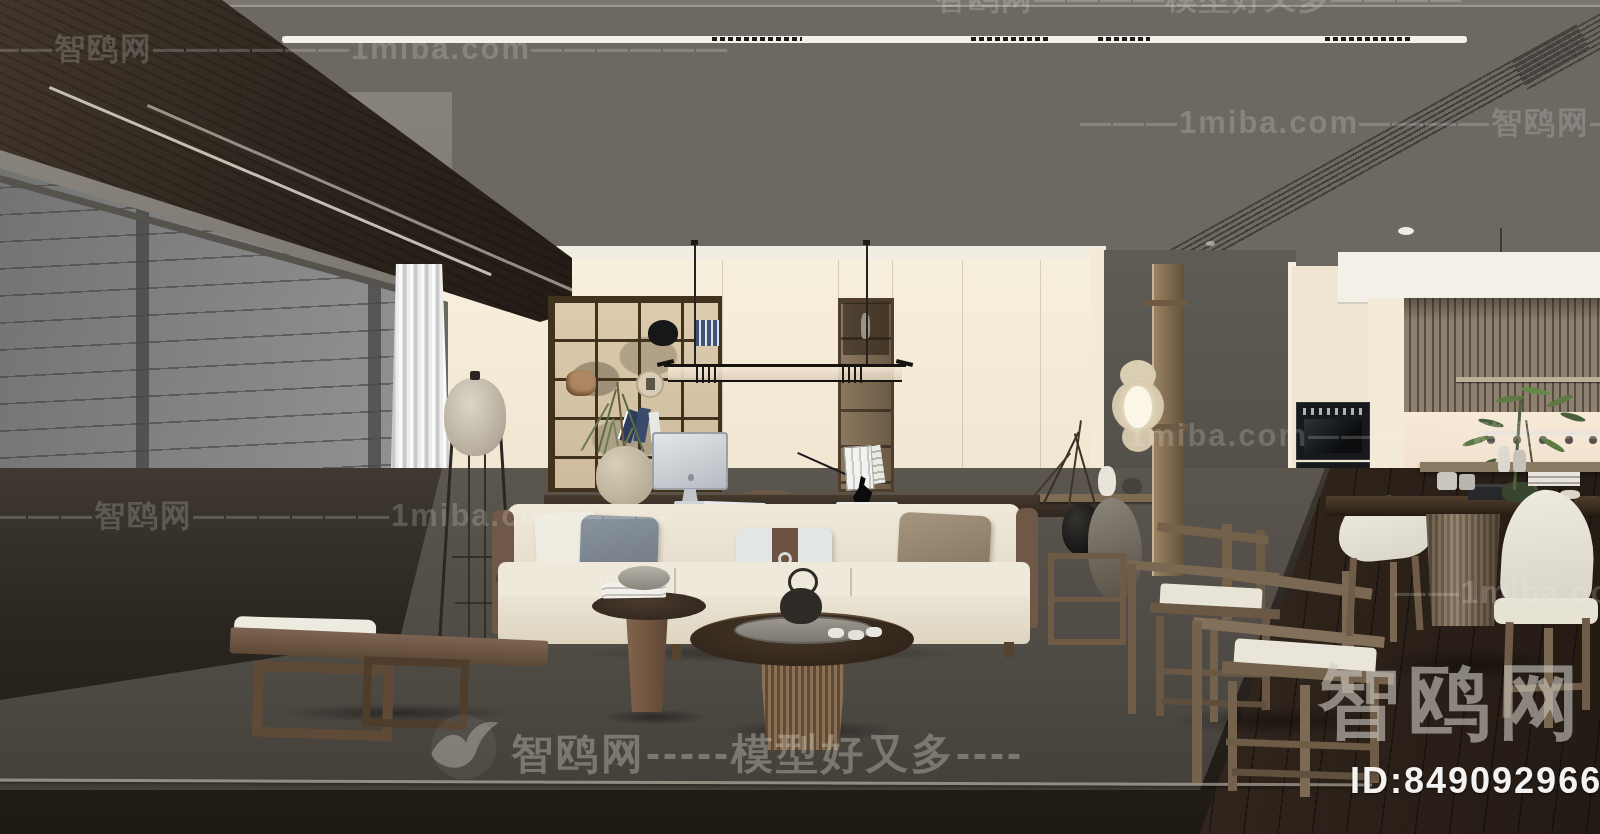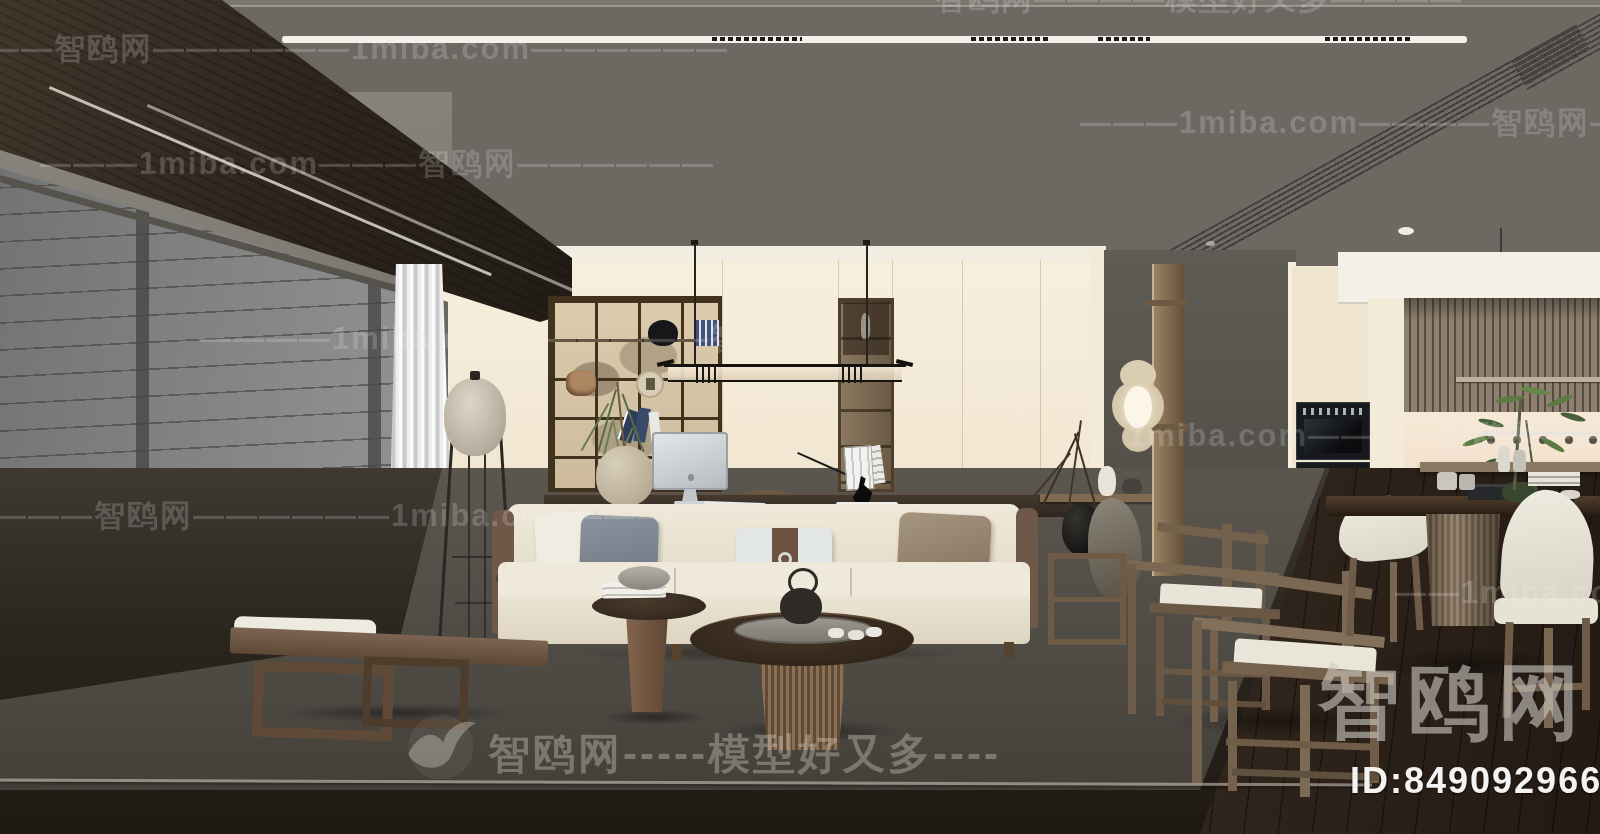--- a/index.html
+++ b/index.html
@@ -313,28 +313,26 @@
   <div class="a" style="left:1437px;top:472px;width:20px;height:18px;background:#c9c6be;border-radius:20%;"></div>
   <div class="a" style="left:1459px;top:474px;width:16px;height:16px;background:#b9b6ae;border-radius:20%;"></div>
   <div class="a" style="left:1498px;top:446px;width:12px;height:26px;background:#dcd9d1;border-radius:30% 30% 20% 20%;"></div>
   <div class="a" style="left:1513px;top:450px;width:13px;height:22px;background:#c5c2ba;border-radius:30% 30% 20% 20%;"></div>
   <div class="a" style="left:1528px;top:472px;width:52px;height:14px;background:repeating-linear-gradient(to bottom,#e8e5de 0 4px,#a8a49b 4px 6px);"></div>
 
   <div id="wm-layer" class="a" style="left:0;top:0;width:1600px;height:834px;pointer-events:none;">
       <div class="wm" style="left: 935px; top: -22px;">智鸥网————模型好又多————</div>
       <div class="wm" style="left: -45px; top: 28px;">———智鸥网——————1miba.com——————</div>
       <div class="wm" style="left: 1080px; top: 102px;">———1miba.com————智鸥网—</div>
-      <div class="wm" style="left: 40px; top: 143px;">———1miba.com———智鸥网——————</div>
-      <div class="wm" style="left: 200px; top: 318px;">————1miba.com——————智鸥网</div>
       <div class="wm" style="left: 1128px; top: 415px;">1miba.com————智鸥网——</div>
       <div class="wm" style="left: -5px; top: 495px;">———智鸥网——————1miba.com———</div>
       <div class="wm" style="left: 1395px; top: 575px;">——1miba.com</div>
     </div>
 
-  <div class="a" style="left:404px;top:710px;width:900px;height:80px;pointer-events:none;">
+  <div class="a" style="left:427px;top:710px;width:900px;height:80px;pointer-events:none;">
     <span class="a" style="left:0;top:4px;width:76px;height:66px;">
       <svg width="76" height="66" viewBox="0 0 70 60">
           <circle cx="34" cy="30" r="30" fill="rgba(255,255,255,0.06)"></circle>
           <path d="M4,36 C16,14 30,16 36,26 C40,10 56,4 66,8 C56,14 50,22 46,32 C42,46 30,52 18,48 C10,45 5,41 4,36 Z" fill="rgba(232,230,222,0.32)"></path>
         </svg>
     </span>
     <span class="a wm-big" style="left:84px;top:16px;white-space:nowrap;">智鸥网-----模型好又多----</span>
   </div>
 
   <div class="a logo-big" style="left:1318px;top:648px;">智鸥网</div>

